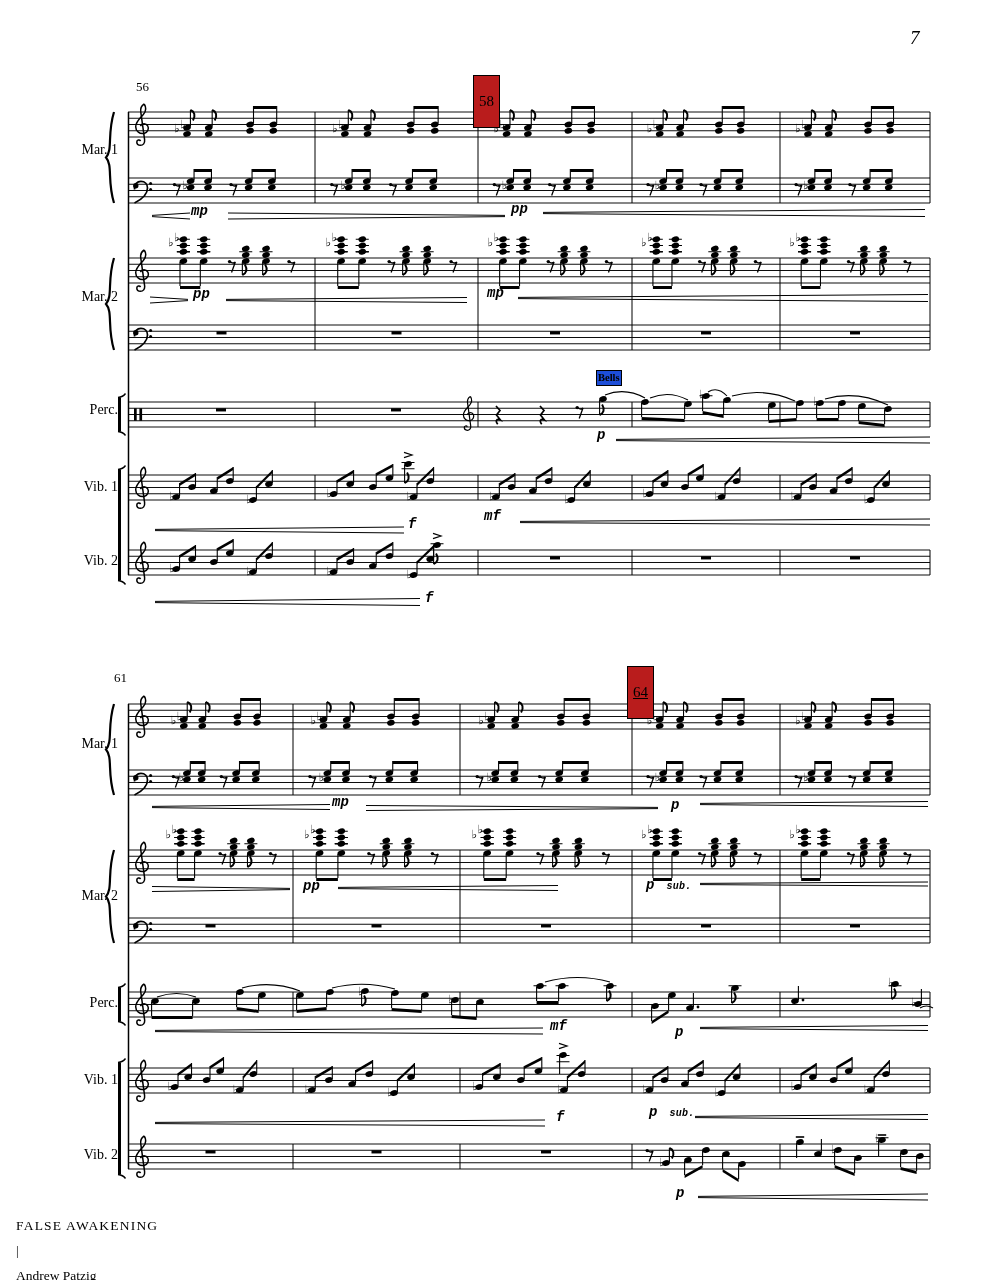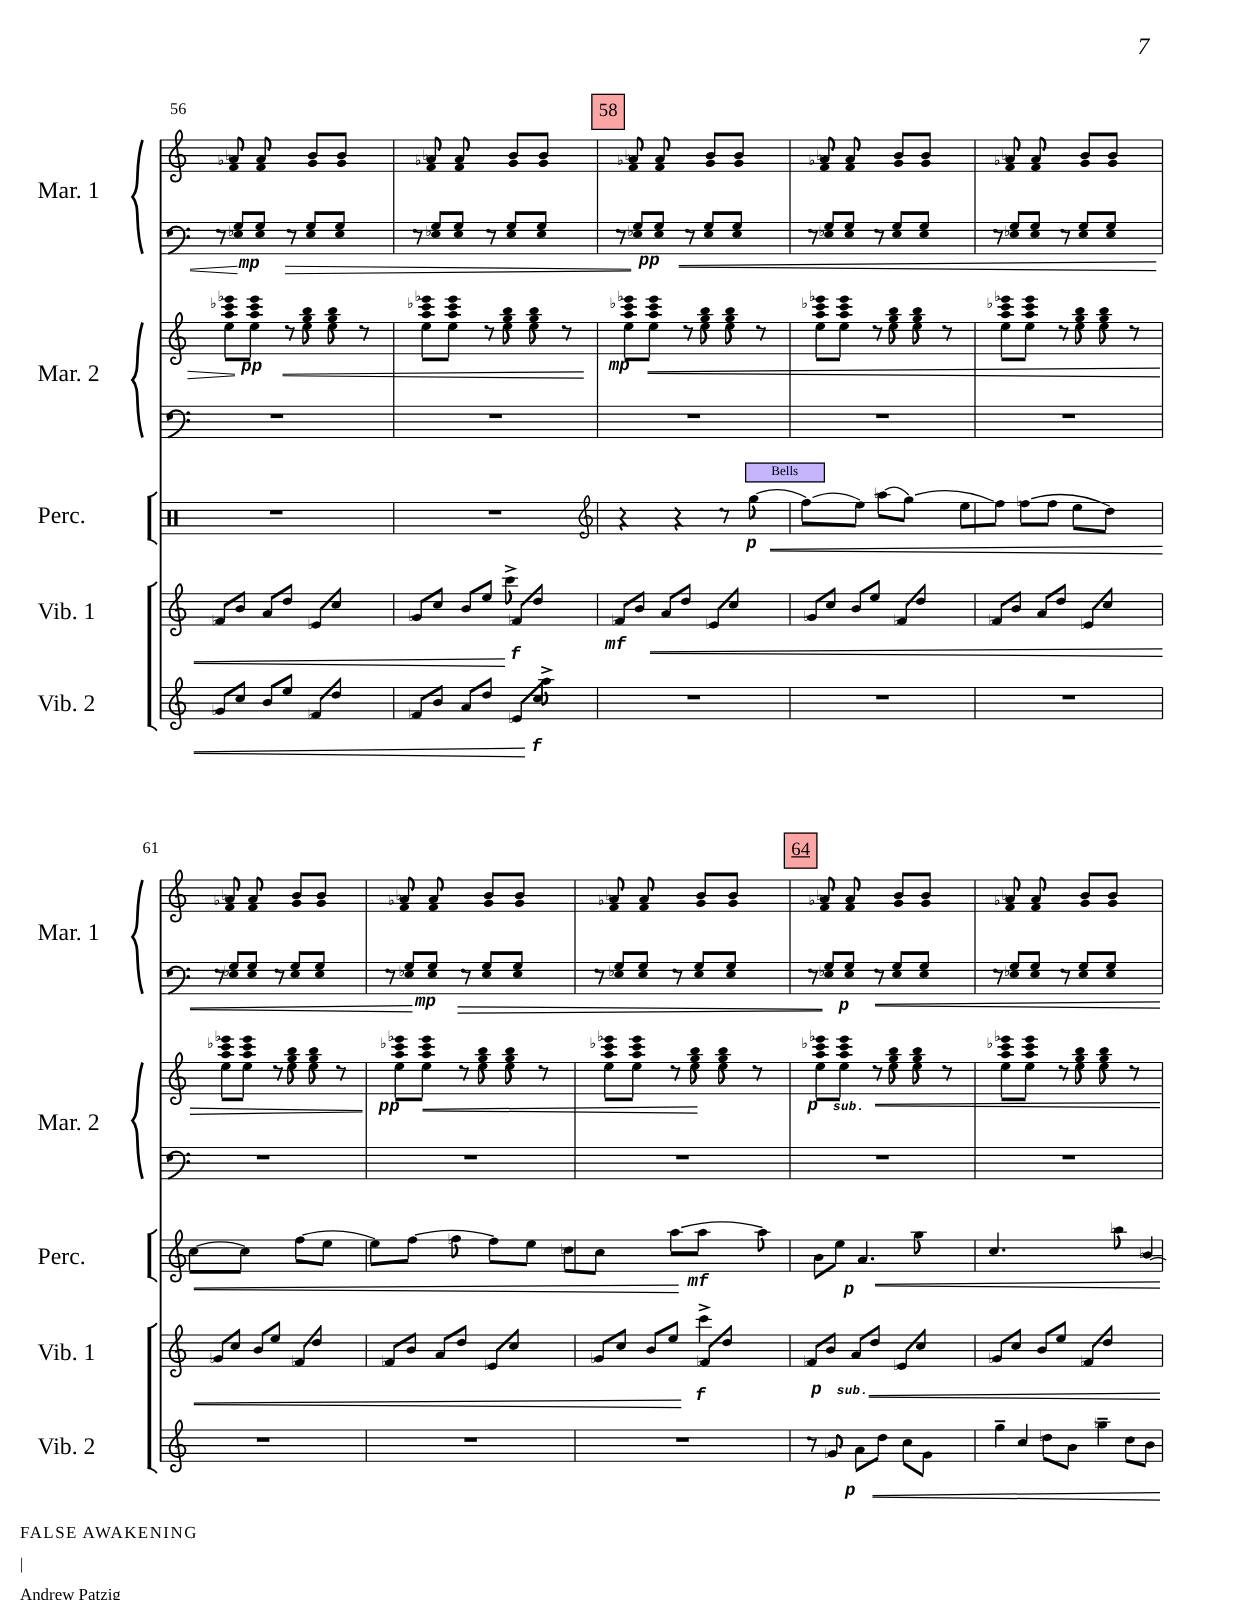--- a/index.html
+++ b/index.html
@@ -2,25 +2,25 @@
 <html><head>
 <meta charset="utf-8">
 <style>
   html,body{margin:0;padding:0;background:#888;}
   .page{position:relative;width:989px;height:1280px;background:#ffffff;overflow:hidden;
         font-family:"Liberation Serif", serif;color:#000;}
   svg{position:absolute;left:0;top:0;}
   .abs{position:absolute;white-space:nowrap;}
   .pageno{font-size:19px;font-style:italic;}
   .measno{font-size:13px;}
-  .rehearsal{font-size:15px;border:1.2px solid #000;padding:4px 5px;background:#fca5a5;line-height:19px;}
-  .instlabel{width:88px;text-align:left;font-size:19px;}
+  .rehearsal{font-size:15px;border:1.2px solid #000;padding:16px 5px;background:#b91c1c;line-height:19px;}
+  .instlabel{width:88px;text-align:right;font-size:14px;}
   .dyn{font-family:Liberation Mono, monospace;font-style:italic;font-weight:bold;font-size:14px;line-height:14px;}
   .dyn .sub{font-size:10px;font-weight:600;margin-left:12px;letter-spacing:0.3px;}
-  .bellsbox{font-size:10.5px;border:1px solid #000;padding:0 20px;line-height:14px;background:#c4b5fd;}
+  .bellsbox{font-size:10.5px;border:1px solid #000;padding:0 1px;line-height:14px;background:#1d4ed8;font-weight:bold;}
   .footer{position:absolute;left:16px;top:1218px;width:100%;display:flex;justify-content:center;
           align-items:baseline;gap:9px;font-size:13.5px;flex-direction:column;}
   .footer .title{letter-spacing:1.2px;}
   .footer .sep{font-size:13px;}
 </style>
 </head>
 <body>
 
 <div class="page">
 

